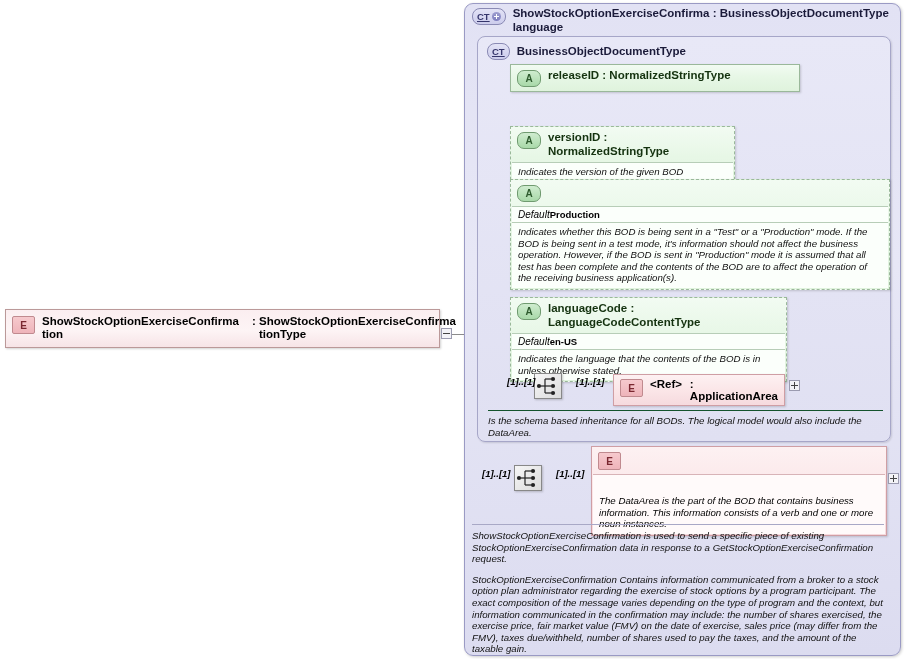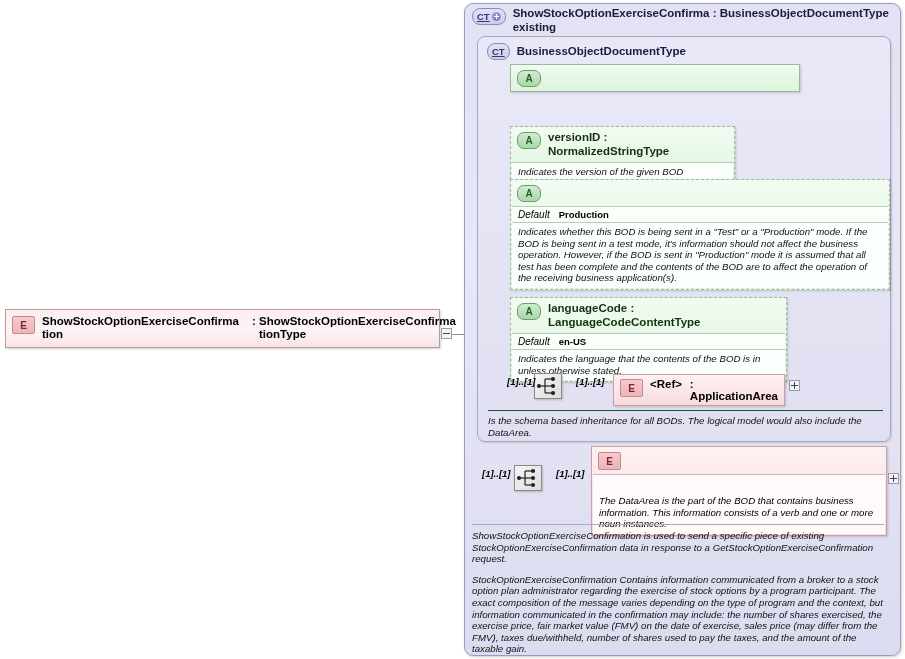--- a/index.html
+++ b/index.html
@@ -104,21 +104,21 @@
   .attr .ahead{
     display:flex;gap:7px;padding:4px 6px 4px 6px;align-items:flex-start;
   }
   .attr .aname{
     font-weight:bold;font-size:11.5px;line-height:13.5px;color:#14320f;flex:1;
   }
   .attr .abody{
     background:#fbfffb;border-top:1px solid #b7cdb7;margin:0 1px 1px 1px;
   }
   .attr .defrow{
-    display:flex;gap:9px;padding:2px 6px;border-bottom:1px solid #b7cdb7;
+    display:flex;padding:2px 6px;border-bottom:1px solid #b7cdb7;
     align-items:center;
   }
   .attr .deflab{font-style:italic;font-size:10px;}
   .attr .defval{font-weight:bold;font-size:9.5px;}
   .attr .doc{
     font-style:italic;font-size:9.7px;line-height:11.5px;padding:3px 6px 4px 6px;
     color:#111;
   }
 
   #attr-releaseid{left:510px;top:64px;width:290px;}
@@ -223,33 +223,34 @@
 <div class="abs" id="outer-header">
   <span class="ico-ct">
     <span>CT</span>
       <span class="plusg"></span>
   </span>
   <span class="htxt">
     <span>ShowStockOptionExerciseConfirma</span>
     <span> : </span>
     <span>BusinessObjectDocumentType</span>
     <br>
-    <span>existing</span>
+    <span>language</span>
   </span>
 </div>
 
 <div class="abs" id="inner-ct"></div>
 <div class="abs" id="inner-header">
   <span class="ico-ct">CT</span>
   <span class="ititle">BusinessObjectDocumentType</span>
 </div>
 
 <div class="abs attr req" id="attr-releaseid">
   <div class="ahead">
     <span class="ico-a">A</span>
+    <span class="aname">releaseID : NormalizedStringType</span>
   </div>
 </div>
 
 <div class="abs attr opt" id="attr-versionid">
   <div class="ahead">
     <span class="ico-a">A</span>
     <span class="aname">versionID : NormalizedStringType</span>
   </div>
   <div class="abody">
     <div class="doc">Indicates the version of the given BOD definition.</div>

